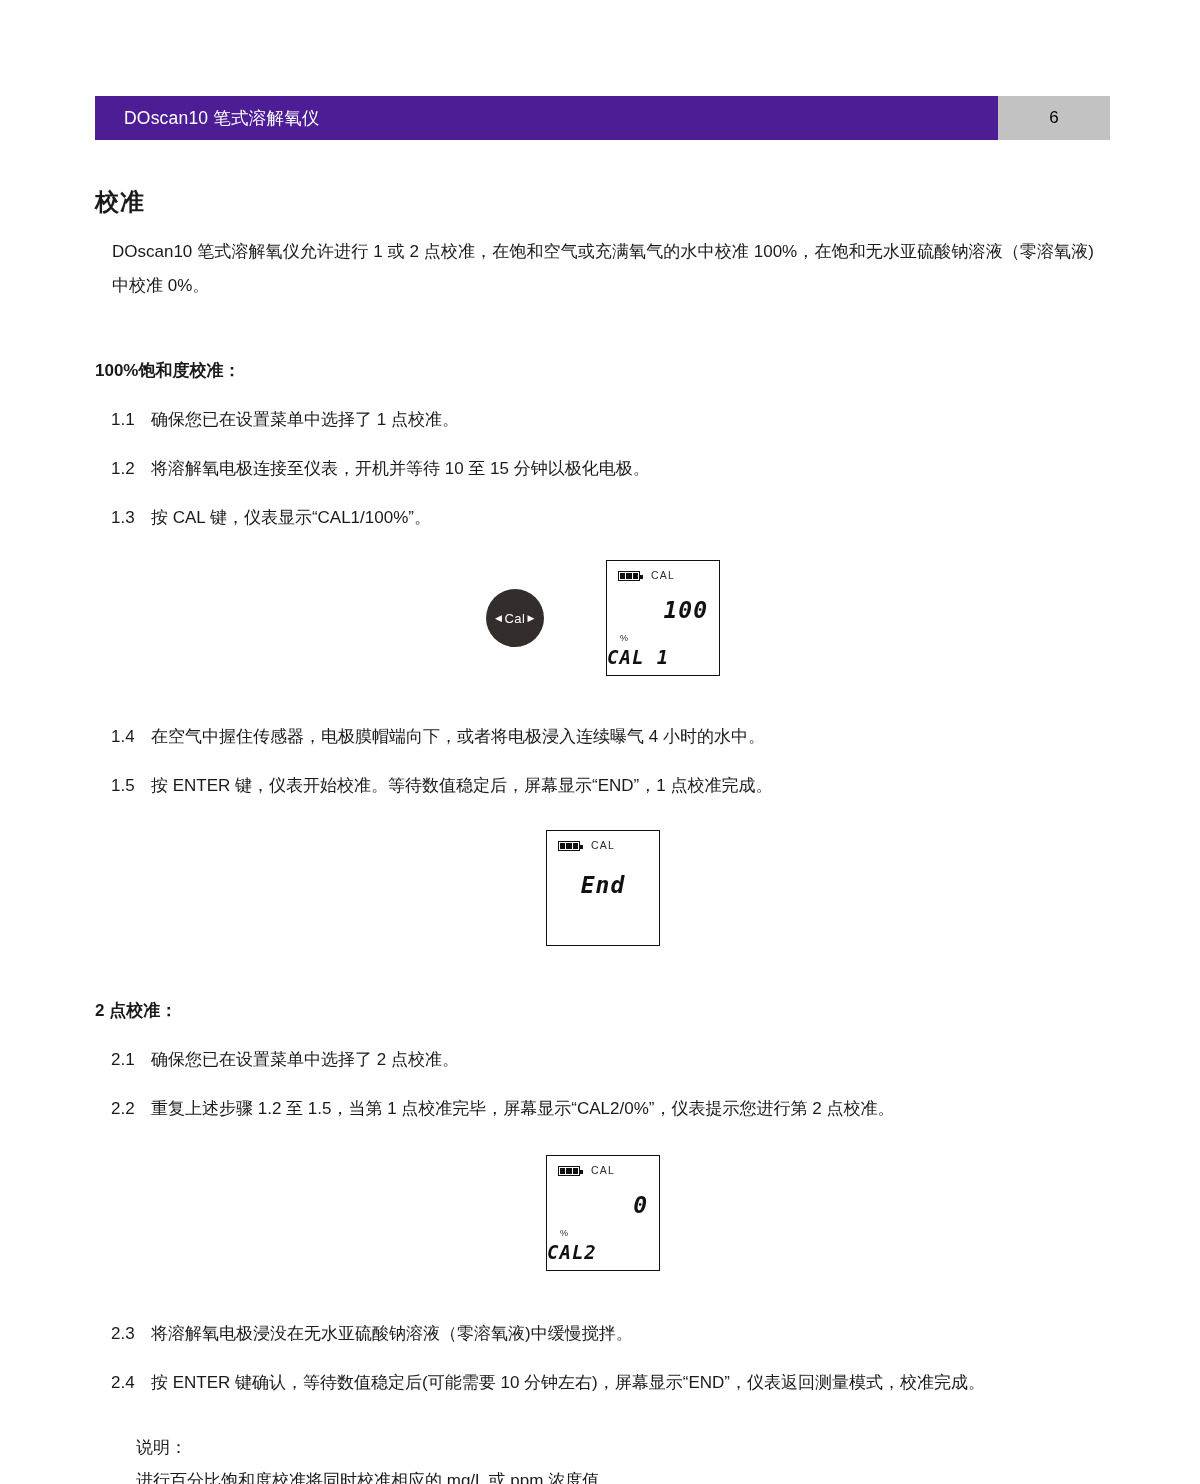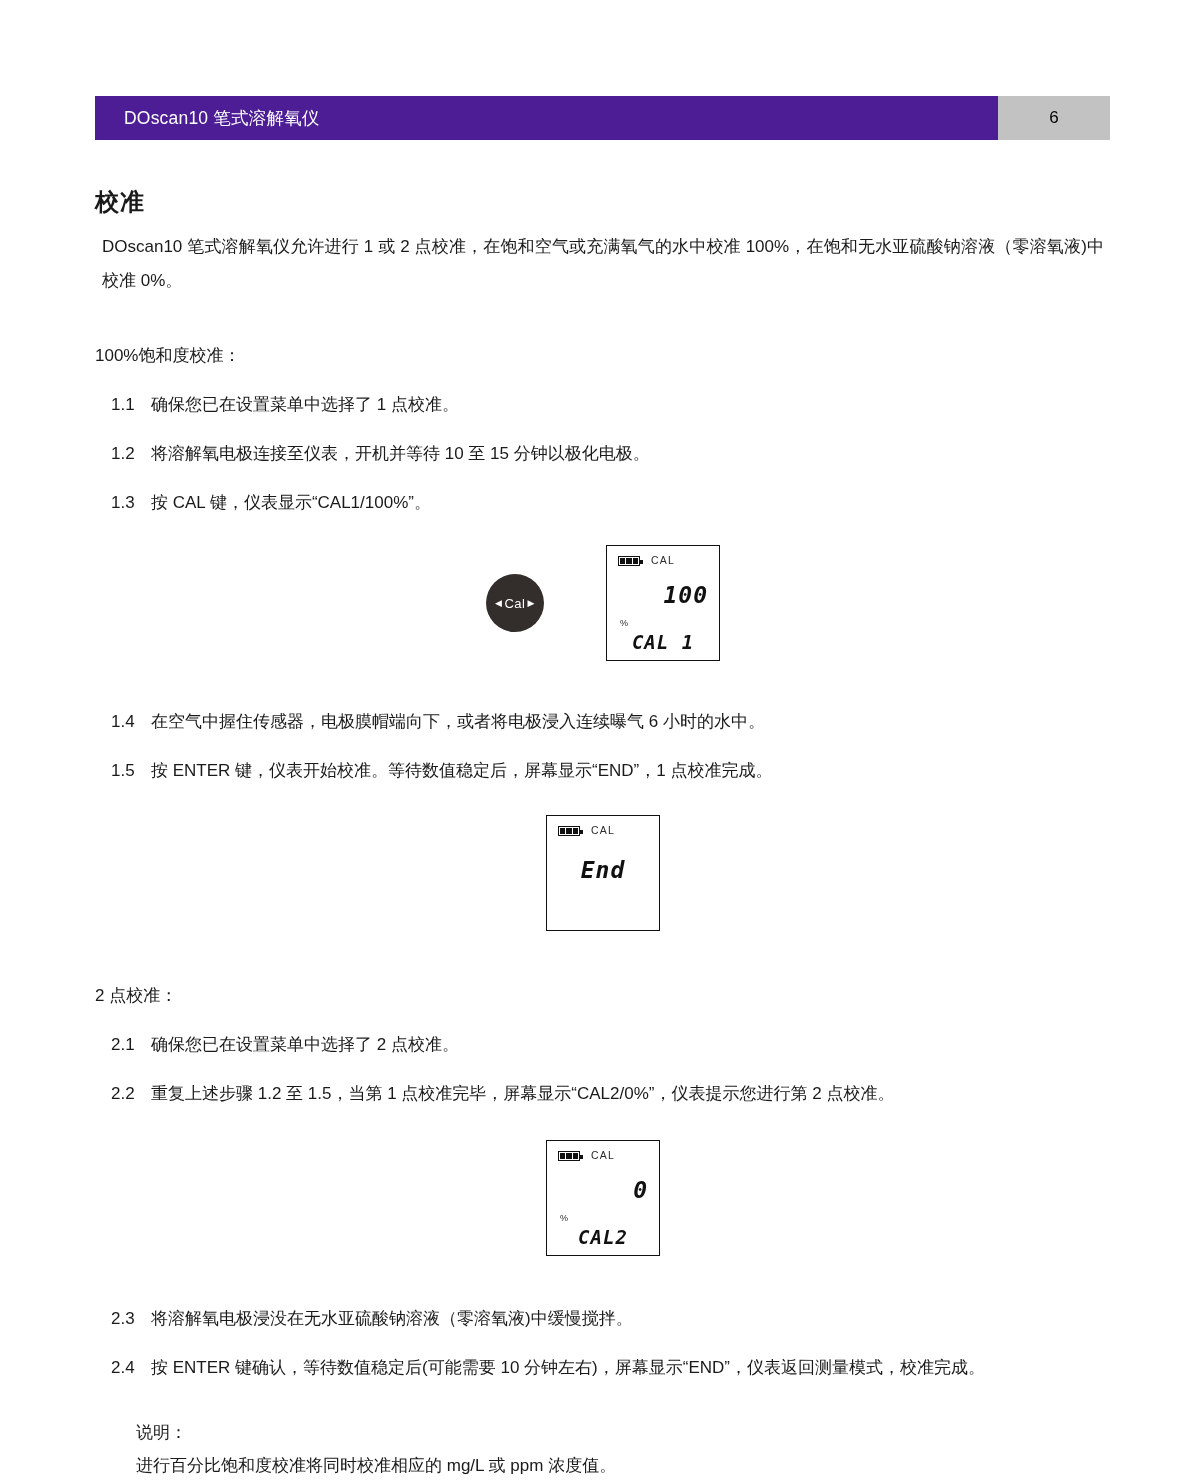--- a/index.html
+++ b/index.html
@@ -59,31 +59,32 @@
   }
   .section-title {
     font-size: 24px;
     font-weight: bold;
     margin: 0 0 12px 0;
     letter-spacing: 1px;
   }
   .para {
     font-size: 17px;
     line-height: 34px;
-    margin: 7px;
+    margin: 17px;
     text-align: justify;
     text-justify: inter-ideograph;
   }
   .spacer-lg { height: 34px; }
   .spacer-md { height: 18px; }
 
   .sub-head {
     font-size: 17px;
     line-height: 33px;
     margin: 0;
+    font-weight: bold;
   }
   .step {
     display: flex;
     font-size: 17px;
     line-height: 33px;
     margin: 16px;
   }
   .step-num {
     width: 40px;
     flex: 0 0 40px;
@@ -212,21 +213,21 @@
     left: 13px;
     bottom: 32px;
     font-size: 9px;
     color: #2a2a2a;
   }
   .lcd-sub {
     position: absolute;
     left: 0;
     bottom: 8px;
     width: 100%;
-    text-align: center;
+    text-align: left;
     font-size: 19px;
     line-height: 20px;
   }
 </style>
 </head>
 <body>
 
 <div class="header">
   <div class="header-bar">
     <span class="header-title">DOscan10 笔式溶解氧仪</span>
@@ -279,21 +280,21 @@
         <div class="lcd-pct">%</div>
         <div class="lcd-sub seg">CAL 1</div>
       </div>
     </div>
   </div>
 
   <div class="spacer-lg"></div>
 
   <div class="step" style="margin-top:10px;">
     <span class="step-num">1.4</span>
-    <span class="step-text">在空气中握住传感器，电极膜帽端向下，或者将电极浸入连续曝气 6 小时的水中。</span>
+    <span class="step-text">在空气中握住传感器，电极膜帽端向下，或者将电极浸入连续曝气 4 小时的水中。</span>
   </div>
   <div class="step">
     <span class="step-num">1.5</span>
     <span class="step-text">按 ENTER 键，仪表开始校准。等待数值稳定后，屏幕显示“END”，1 点校准完成。</span>
   </div>
 
   <div class="figure" style="margin-top:28px;">
     <div class="lcd">
       <div class="lcd-top">
         <div class="battery">

